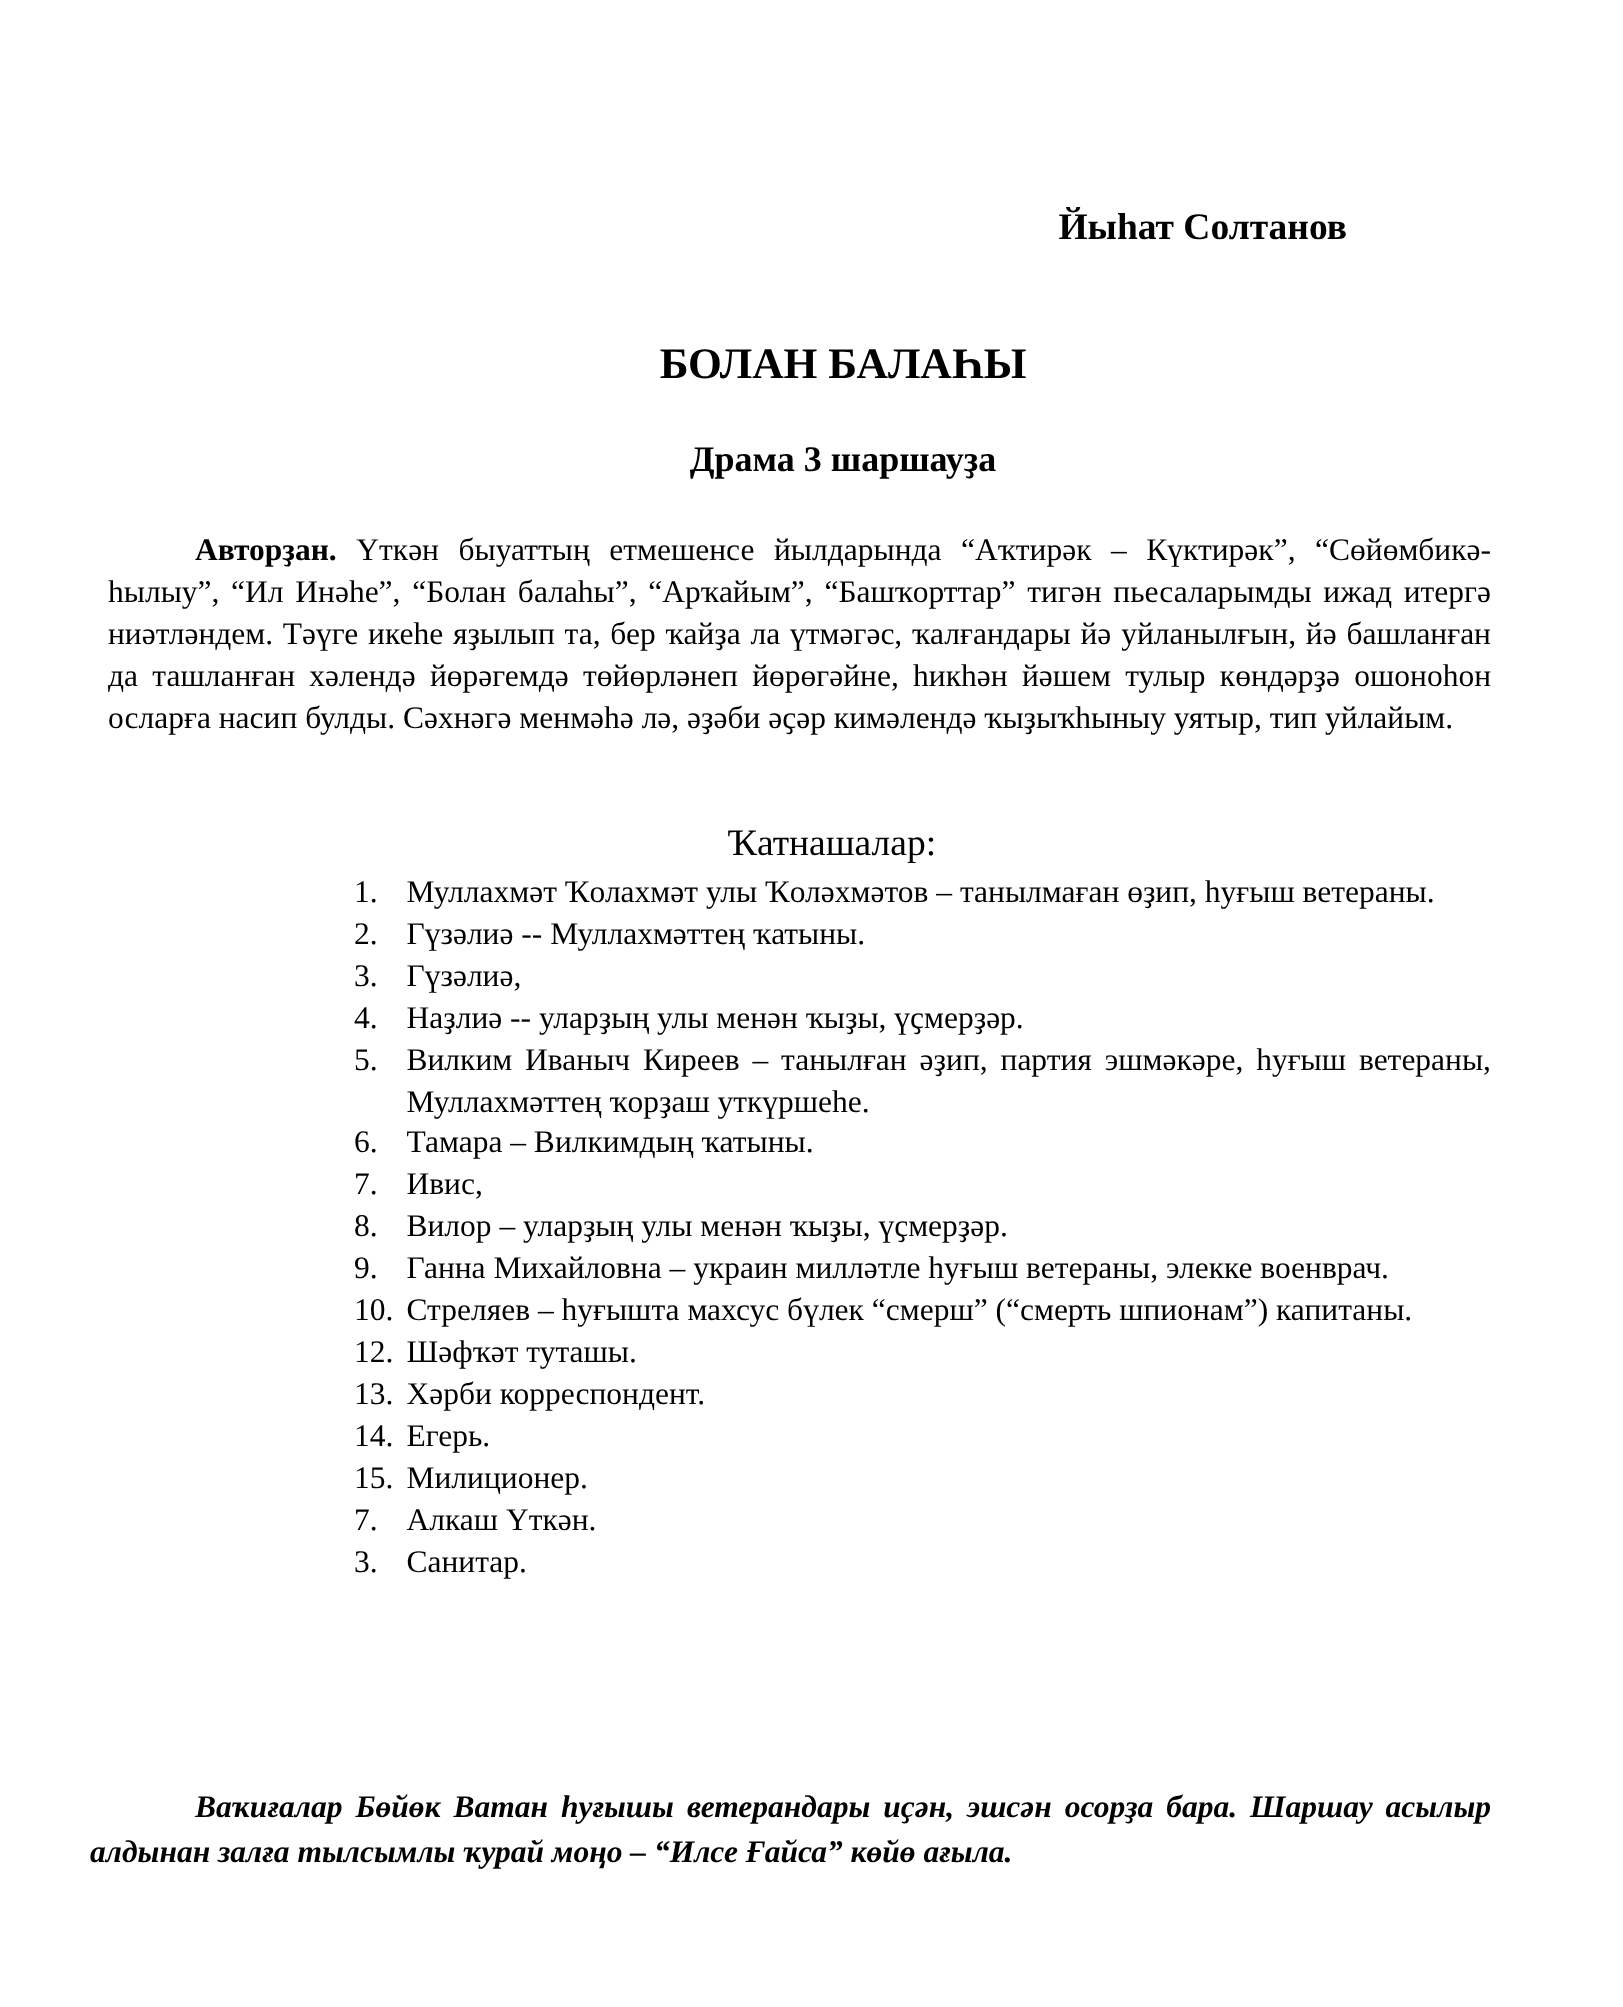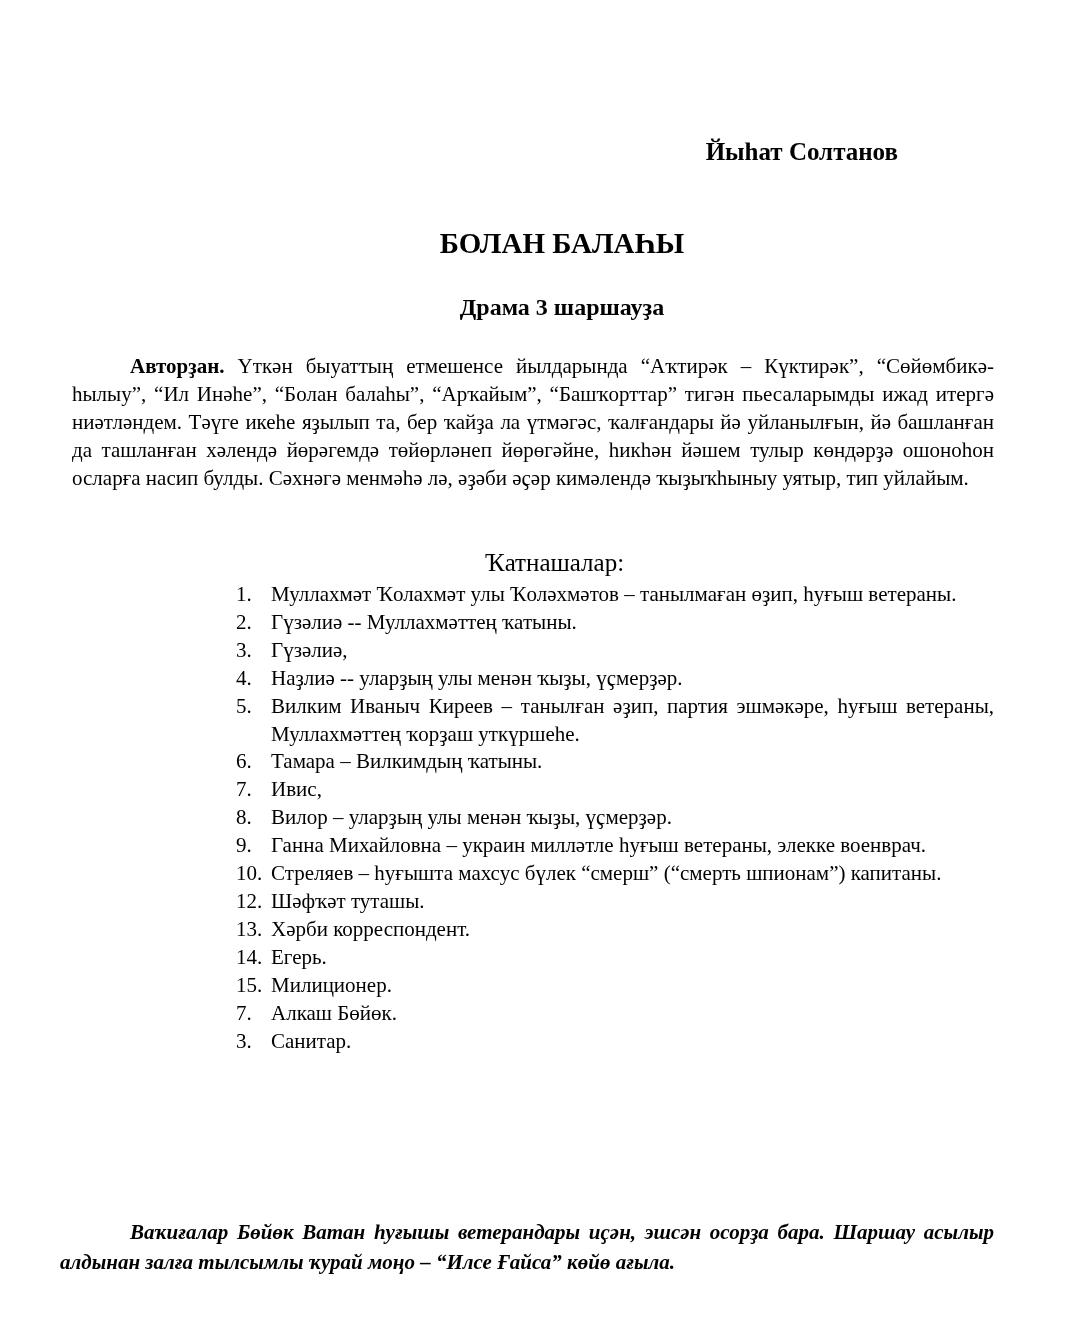--- a/index.html
+++ b/index.html
@@ -96,21 +96,21 @@
     .cast-item .num {
       position: absolute;
       left: 0;
       top: 0;
     }
     .cast-item .txt {
       display: block;
     }
     .stage-note {
       position: absolute;
-      top: 1189px;
+      top: 1161px;
       left: 60px;
       width: 934px;
       font-size: 21px;
       line-height: 30px;
       font-weight: bold;
       font-style: italic;
       text-align: justify;
       text-indent: 70px;
       margin: 0;
     }
@@ -182,21 +182,21 @@
     <li class="cast-item">
         <span class="num">14.</span>
         <span class="txt">Егерь.</span>
       </li>
     <li class="cast-item">
         <span class="num">15.</span>
         <span class="txt">Милиционер.</span>
       </li>
     <li class="cast-item">
         <span class="num">7.</span>
-        <span class="txt">Алкаш Бөйөк.</span>
+        <span class="txt">Алкаш Үткән.</span>
       </li>
     <li class="cast-item">
         <span class="num">3.</span>
         <span class="txt">Санитар.</span>
       </li>
   </ol>
 
   <p class="stage-note">Ваҡиғалар Бөйөк Ватан һуғышы ветерандары иҫән, эшсән осорҙа бара. Шаршау асылыр алдынан залға тылсымлы ҡурай моңо – “Илсе Ғайса” көйө ағыла.</p>
 
 </div>

